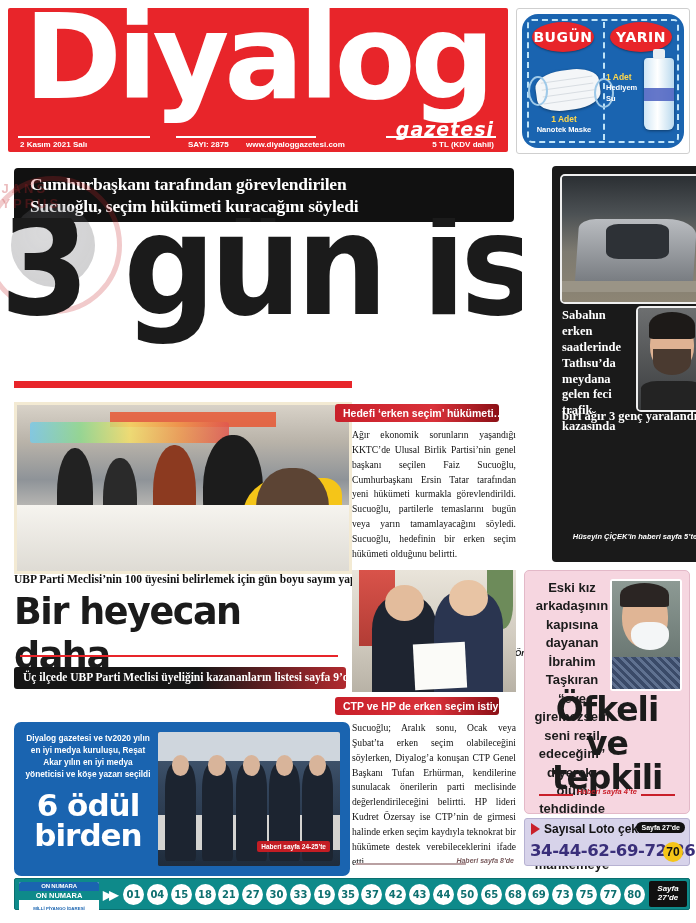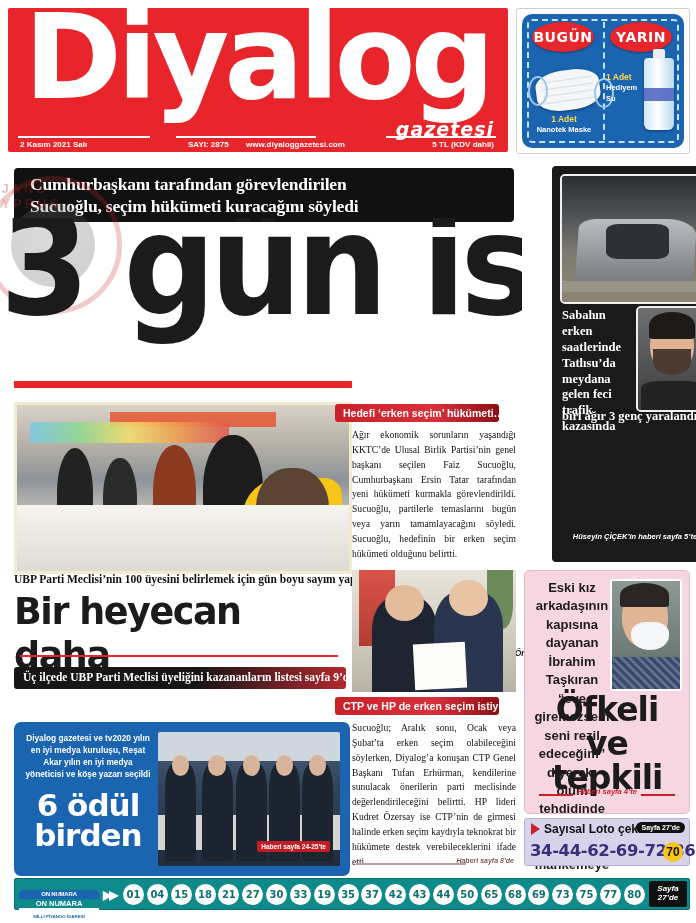--- a/index.html
+++ b/index.html
@@ -8,21 +8,21 @@
 
   
   .masthead{position:absolute;left:8px;top:8px;width:500px;height:144px;background:#e8252a;border-radius:2px;overflow:hidden;}
   .logo{position:absolute;left:16px;top:-10px;font-family:"DejaVu Sans",sans-serif;font-weight:bold;font-size:118px;color:#fff;letter-spacing:-5px;line-height:1;}
   .gazetesi{position:absolute;right:14px;top:110px;font-family:"DejaVu Sans",sans-serif;font-style:italic;font-weight:bold;font-size:19px;color:#fff;letter-spacing:1px;}
   .mhrule{position:absolute;height:2px;background:#fff;}
   .mhinfo{position:absolute;top:132px;font-size:8px;color:#fff;font-weight:bold;white-space:nowrap;}
 
   
   .topad{position:absolute;left:516px;top:8px;width:172px;height:144px;background:#fff;border:1px solid #cfcfcf;border-radius:3px;overflow:hidden;}
-  .adinner{position:absolute;inset:5px;background:#1a64b0;border-radius:10px;}
+  .adinner{position:absolute;inset:5px;background:#1a64b0;border-radius:16px;}
   .addash{position:absolute;inset:5px;border:2px dashed #bfe3f7;border-radius:5px;}
   .advsep{position:absolute;left:50%;top:8px;bottom:8px;width:0;border-left:2px dashed #bfe3f7;}
   .adbadge{position:absolute;width:62px;height:30px;border-radius:50%;background:#e8252a;color:#fff;font-family:"DejaVu Sans",sans-serif;font-weight:bold;font-size:14px;display:flex;align-items:center;justify-content:center;letter-spacing:0.5px;box-shadow:0 1px 2px rgba(0,0,0,.35);}
   .adcap{position:absolute;color:#fff;font-size:7.5px;font-weight:bold;text-align:center;line-height:1.35;}
   .adcap .amt{color:#ffd84d;font-size:8.5px;}
   .mask{position:absolute;left:14px;top:56px;width:64px;height:40px;background:#f4f6f8;border-radius:28px/14px;transform:rotate(-8deg);box-shadow:0 1px 3px rgba(0,0,0,.4);}
   .mask:before{content:"";position:absolute;left:6px;right:6px;top:9px;height:1px;background:#d8dde2;box-shadow:0 7px 0 #d8dde2,0 14px 0 #d8dde2,0 21px 0 #d8dde2;}
   .maskear{position:absolute;border:2px solid #9fc9e8;border-radius:50%;width:16px;height:26px;}
   .bottle{position:absolute;right:10px;top:44px;width:30px;height:72px;background:linear-gradient(90deg,#cfe6f5,#ffffff 45%,#b9d9ee);border-radius:4px 4px 6px 6px;box-shadow:0 1px 3px rgba(0,0,0,.4);}
   .bottle:before{content:"";position:absolute;left:9px;top:-9px;width:12px;height:10px;background:#e8eef3;border-radius:2px;}
@@ -124,21 +124,21 @@
   .loto{position:absolute;left:524px;top:818px;width:164px;height:46px;background:#d7d3ea;border:1px solid #b7b2d2;border-radius:3px;}
   .lototop{position:absolute;left:0;right:0;top:0;height:21px;}
   .lotoarrow{position:absolute;left:6px;top:4px;width:0;height:0;border-left:9px solid #c9202a;border-top:6px solid transparent;border-bottom:6px solid transparent;}
   .lototitle{position:absolute;left:19px;top:3px;font-size:12px;font-weight:bold;color:#111;white-space:nowrap;}
   .lotopage{position:absolute;right:4px;top:3px;background:#111;color:#fff;font-size:7px;font-weight:bold;padding:2px 5px;border-radius:9px;}
   .lotonums{position:absolute;left:5px;top:22px;font-family:"DejaVu Sans",sans-serif;font-weight:bold;font-size:16.5px;color:#3a2f7a;letter-spacing:-0.4px;white-space:nowrap;}
   .lotobonus{position:absolute;right:6px;top:23px;width:20px;height:20px;border-radius:50%;background:#f5c518;color:#111;font-weight:bold;font-size:12px;display:flex;align-items:center;justify-content:center;}
 
   
   .numbar{position:absolute;left:14px;top:878px;width:674px;height:30px;background:#0e8a8a;border:1px solid #0b6f6f;border-radius:2px;}
-  .nlogo{position:absolute;left:4px;top:3px;width:80px;height:30px;background:#fff;border-radius:2px;overflow:hidden;margin-top:8px;}
+  .nlogo{position:absolute;left:4px;top:3px;width:80px;height:30px;background:#fff;border-radius:2px;overflow:hidden;}
   .nlogo .a{position:absolute;left:0;right:0;top:0;height:9px;background:#1a64b0;color:#fff;font-size:6px;font-weight:bold;text-align:center;line-height:9px;letter-spacing:-.2px;}
   .nlogo .b{position:absolute;left:0;right:0;top:9px;height:9px;background:#0e8a8a;color:#fff;font-size:7.5px;font-weight:bold;text-align:center;line-height:9px;}
   .nlogo .c{position:absolute;left:0;right:0;bottom:0;height:6px;color:#1a64b0;font-size:4.4px;font-weight:bold;text-align:center;line-height:6px;}
   .narrows{position:absolute;left:88px;top:9px;color:#fff;font-size:12px;font-weight:bold;letter-spacing:-3px;}
   .nums{position:absolute;left:108px;top:3px;right:44px;height:24px;display:flex;align-items:center;justify-content:space-between;}
   .nball{width:21px;height:21px;border-radius:50%;background:#fff;color:#0e6f6f;font-family:"DejaVu Sans",sans-serif;font-weight:bold;font-size:10px;display:flex;align-items:center;justify-content:center;}
   .npage{position:absolute;right:2px;top:2px;width:38px;height:26px;background:#111;color:#fff;border-radius:2px;font-size:8px;font-weight:bold;display:flex;flex-direction:column;align-items:center;justify-content:center;line-height:1.1;font-style:italic;}
 </style>
 </head>
 <body>

